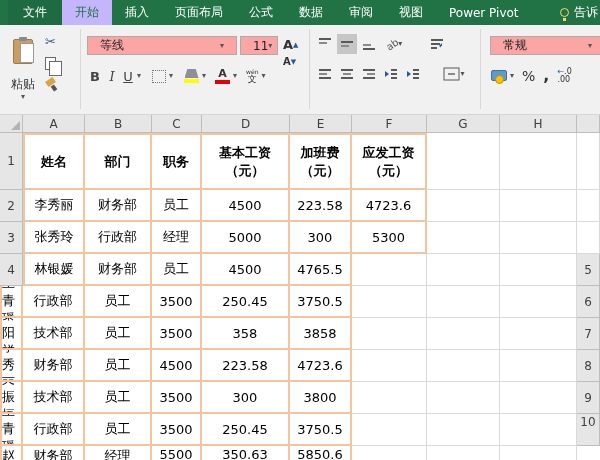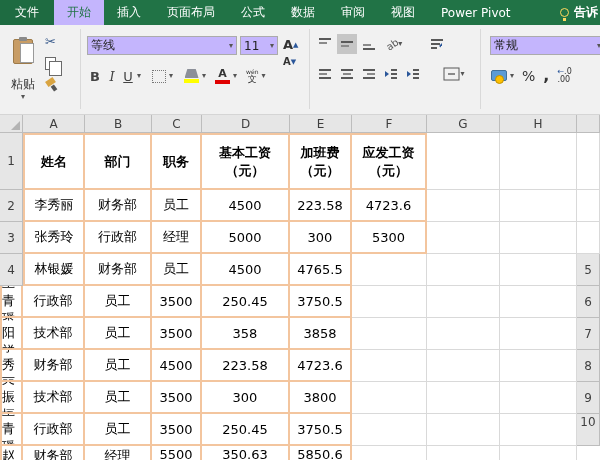--- a/index.html
+++ b/index.html
@@ -4,21 +4,21 @@
 <style>
   * { margin:0; padding:0; box-sizing:border-box; }
   html,body { width:600px; height:460px; overflow:hidden; }
   body { font-family:"DejaVu Sans","Liberation Sans",sans-serif; position:relative; background:#fff; }
 
   
   .tabbar { position:absolute; left:0; top:0; width:600px; height:25px; background:#217346; display:flex; align-items:stretch; }
   .tab { color:#fff; font-size:12px; display:flex; align-items:center; padding:0 13px; white-space:nowrap; cursor:default; }
   .tab.file { background:#1e6b41; padding:0 15px; }
   .tab.active { background:#c4b5fd; color:#217346; }
-  .tellme { margin-left:auto; display:flex; align-items:center; color:#fff; font-size:12px; gap:5px; padding-right:2px; overflow:hidden;font-weight:bold; }
+  .tellme { margin-left:auto; display:flex; align-items:center; color:#fff; font-size:12px; gap:5px; padding-right:2px; overflow:hidden; }
   .bulb { width:9px; height:9px; border:1.5px solid #ffd95e; border-radius:50%; position:relative; flex:0 0 auto; }
   .bulb::after { content:""; position:absolute; left:2px; top:9px; width:3px; height:3px; background:#ffd95e; }
 
   
   .toolbar { position:absolute; left:0; top:25px; width:600px; height:90px; background:#f1f1f1; border-bottom:1px solid #d5d5d5; font-size:12px; color:#444; }
   .vdiv { position:absolute; top:4px; height:80px; width:1px; background:#d9d9d9; }
   .grouplabel { position:absolute; top:96px; font-size:11px; color:#696969; width:100%; text-align:center; }
   .launcher { position:absolute; top:95px; font-size:9px; color:#777; }
   .btn { display:inline-flex; align-items:center; justify-content:center; border:1px solid transparent; cursor:default; }
   .btn.sel { background:#c6c6c6; }
@@ -34,21 +34,21 @@
   .smallcol { position:absolute; left:44px; top:8px; display:flex; flex-direction:column; gap:6px; align-items:flex-start; }
   .scissors { font-size:13px; color:#3a5b8c; }
   .copyic { width:11px; height:13px; border:1px solid #6a6a6a; background:#fff; position:relative; }
   .copyic::after { content:""; position:absolute; left:3px; top:3px; width:11px; height:13px; border:1px solid #6a6a6a; background:#fff; }
   .brush { width:13px; height:13px; position:relative; }
   .brush::before { content:""; position:absolute; left:1px; top:1px; width:9px; height:6px; background:#d9a441; transform:rotate(-35deg); }
   .brush::after { content:""; position:absolute; left:7px; top:7px; width:4px; height:6px; background:#555; transform:rotate(-35deg); }
 
   
   .g-font { position:absolute; left:81px; top:0; width:228px; height:100%; }
-  .combo { background:#c4b5fd; border:1px solid #ababab; height:19px; display:flex; align-items:center; font-size:12px; color:#222; padding:0 3px; justify-content:space-between; }
+  .combo { background:#fca5a5; border:1px solid #ababab; height:19px; display:flex; align-items:center; font-size:12px; color:#222; padding:0 12px; justify-content:space-between; }
   .fontname { position:absolute; left:6px; top:11px; width:150px; }
   .fontsize { position:absolute; left:159px; top:11px; width:38px; }
   .grow { position:absolute; left:201px; top:11px; font-size:13px; font-weight:bold; color:#333; }
   .grow sup { font-size:7px; color:#2b579a; }
   .fontrow2 { position:absolute; left:6px; top:40px; display:flex; align-items:center; height:22px; gap:2px; }
   .bld { font-weight:bold; font-size:13px; width:16px; }
   .itl { font-style:italic; font-family:"DejaVu Serif",serif; font-size:13px; width:14px; }
   .und { text-decoration:underline; font-size:13px; width:14px; }
   .bordericon { width:14px; height:13px; border:1px dotted #777; }
   .bucket { width:14px; height:9px; background:#8c9099; clip-path:polygon(20% 0,80% 0,100% 100%,0 100%); }
@@ -90,21 +90,21 @@
   .t { border-right:2px solid #f3c59e; border-bottom:2px solid #f3c59e; }
   .t.first { border-left:2px solid #f3c59e; }
   .t.toprow { border-top:2px solid #f3c59e; font-weight:bold; white-space:pre-line; text-align:center; line-height:1.35; }
   .g { border-right:1px solid #d9d9d9; border-bottom:1px solid #d9d9d9; }
   .partial { align-items:flex-start; padding-top:1px; }
 </style>
 </head>
 <body>
 
 <div class="tabbar">
-  <div id="tabs" style="display:flex;align-items:stretch;">
+  <div id="tabs" style="display:flex;align-items:stretch;padding-left:8px;">
       <div class="tab file">文件</div>
       <div class="tab active">开始</div>
       <div class="tab">插入</div>
       <div class="tab">页面布局</div>
       <div class="tab">公式</div>
       <div class="tab">数据</div>
       <div class="tab">审阅</div>
       <div class="tab">视图</div>
       <div class="tab">Power Pivot</div>
     </div>

